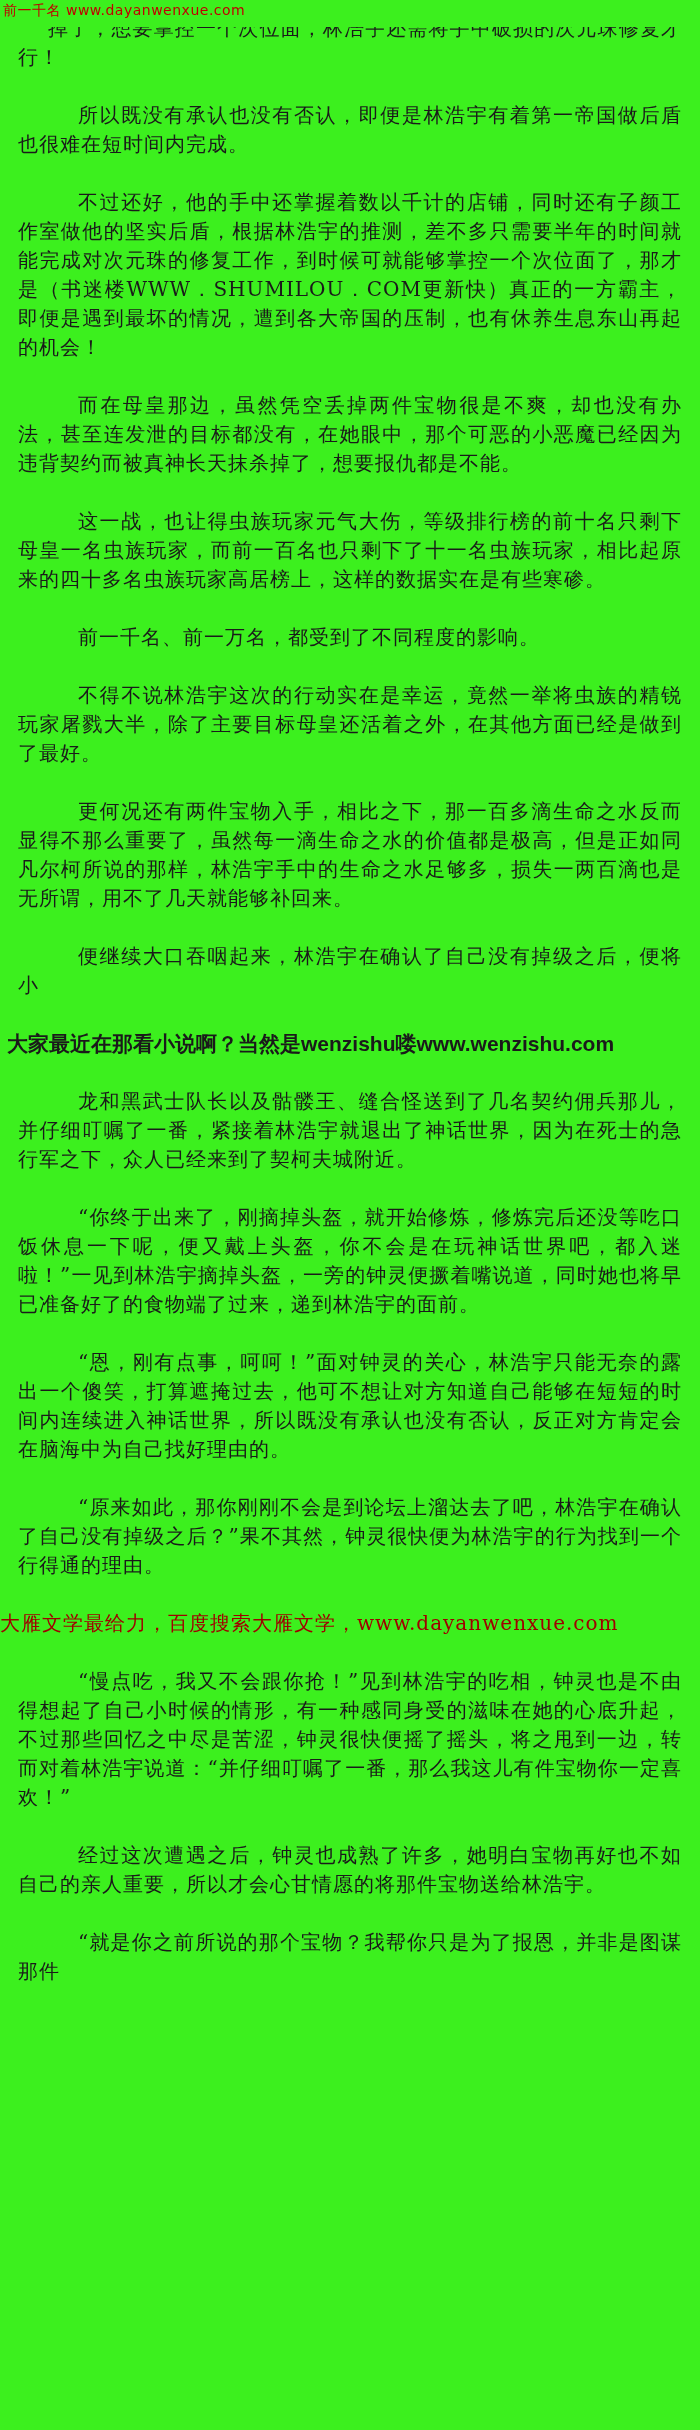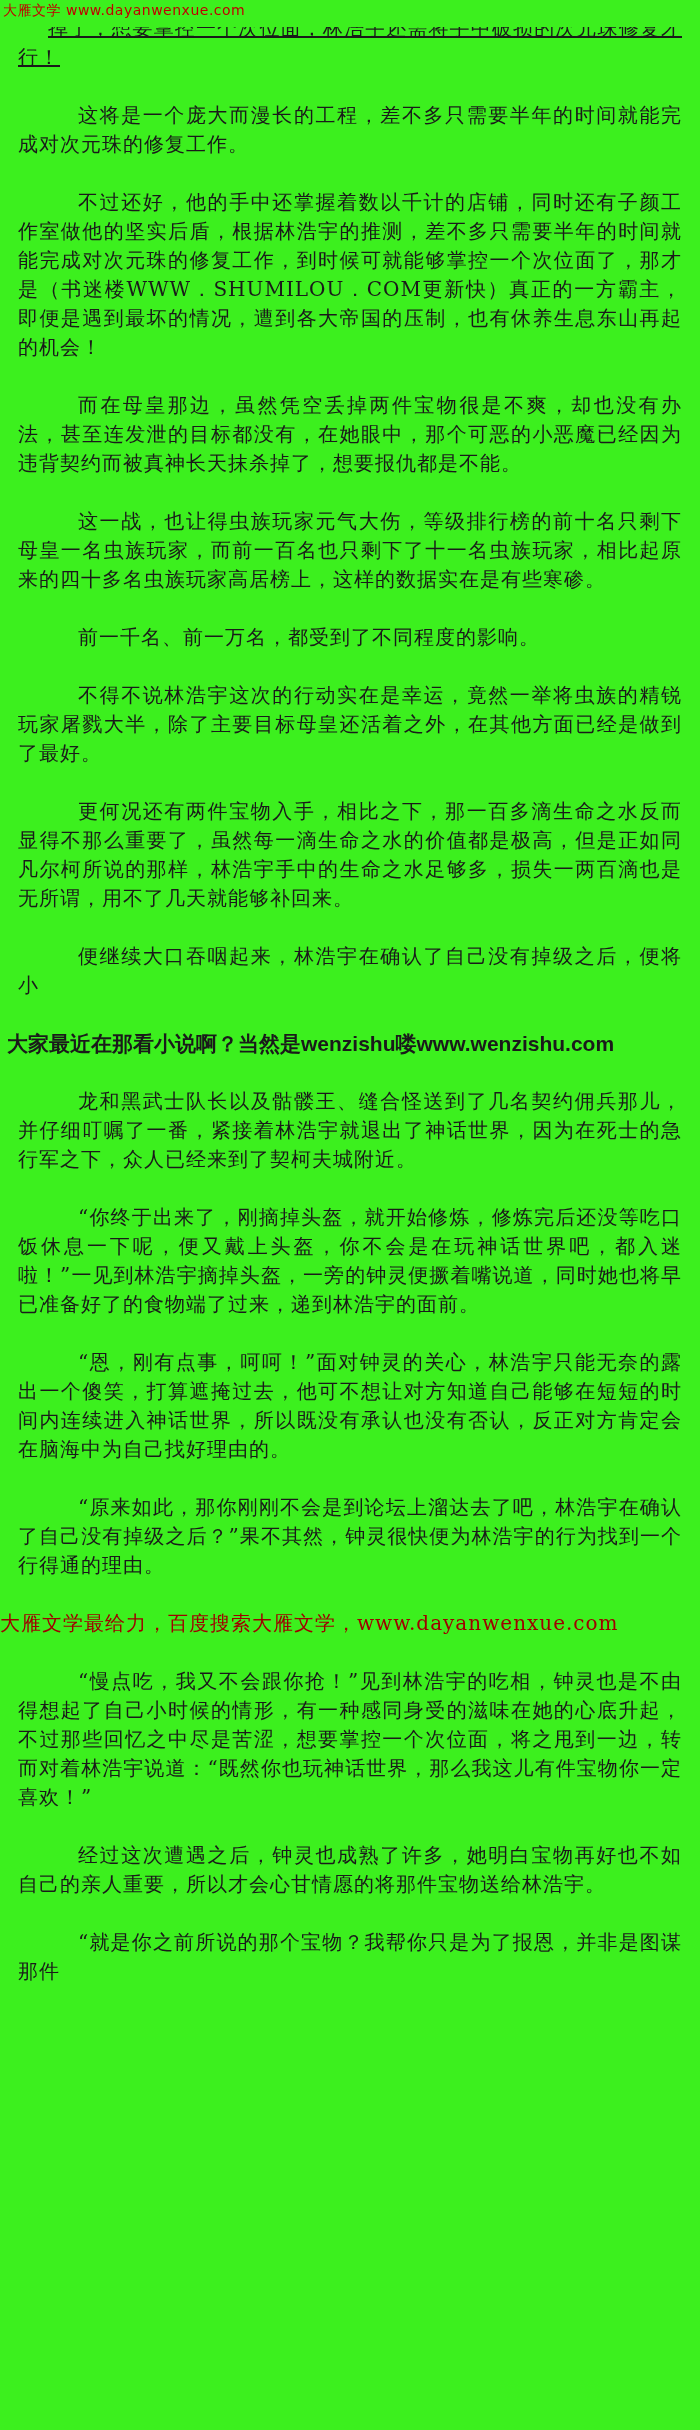--- a/index.html
+++ b/index.html
@@ -33,54 +33,53 @@
     letter-spacing: 1px;
     margin: 29px 0;
     text-align: justify;
   }
   p.para { text-indent: 3em; }
   p.clipped {
     margin-top: 0;
     text-indent: 1.5em;
     
     clip-path: inset(13px 0 0 0);
-    text-decoration: underline;
   }
   p.ad {
     font-family: "Liberation Sans", sans-serif;
     font-weight: bold;
     font-size: 21px;
     letter-spacing: 0;
     margin: 20px 0 20px -18px;
     text-indent: 0;
     padding-left: 7px;
   }
   p.redline {
     color: #A00000;
     margin-left: -18px;
     text-indent: 0;
   }
 </style>
 </head>
 <body>
 
-<div class="watermark top">大雁文学 www.dayanwenxue.com</div>
+<div class="watermark top">前一千名 www.dayanwenxue.com</div>
 
 <main>
     <p class="block para clipped">掉了，想要掌控一个次位面，林浩宇还需将手中破损的次元珠修复才行！</p>
-    <p class="block para">这将是一个庞大而漫长的工程，差不多只需要半年的时间就能完成对次元珠的修复工作。</p>
+    <p class="block para">所以既没有承认也没有否认，即便是林浩宇有着第一帝国做后盾也很难在短时间内完成。</p>
     <p class="block para">不过还好，他的手中还掌握着数以千计的店铺，同时还有子颜工作室做他的坚实后盾，根据林浩宇的推测，差不多只需要半年的时间就能完成对次元珠的修复工作，到时候可就能够掌控一个次位面了，那才是（书迷楼WWW．SHUMILOU．COM更新快）真正的一方霸主，即便是遇到最坏的情况，遭到各大帝国的压制，也有休养生息东山再起的机会！</p>
     <p class="block para">而在母皇那边，虽然凭空丢掉两件宝物很是不爽，却也没有办法，甚至连发泄的目标都没有，在她眼中，那个可恶的小恶魔已经因为违背契约而被真神长天抹杀掉了，想要报仇都是不能。</p>
     <p class="block para">这一战，也让得虫族玩家元气大伤，等级排行榜的前十名只剩下母皇一名虫族玩家，而前一百名也只剩下了十一名虫族玩家，相比起原来的四十多名虫族玩家高居榜上，这样的数据实在是有些寒碜。</p>
     <p class="block para">前一千名、前一万名，都受到了不同程度的影响。</p>
     <p class="block para">不得不说林浩宇这次的行动实在是幸运，竟然一举将虫族的精锐玩家屠戮大半，除了主要目标母皇还活着之外，在其他方面已经是做到了最好。</p>
     <p class="block para">更何况还有两件宝物入手，相比之下，那一百多滴生命之水反而显得不那么重要了，虽然每一滴生命之水的价值都是极高，但是正如同凡尔柯所说的那样，林浩宇手中的生命之水足够多，损失一两百滴也是无所谓，用不了几天就能够补回来。</p>
     <p class="block para">便继续大口吞咽起来，林浩宇在确认了自己没有掉级之后，便将小</p>
     <p class="block ad">大家最近在那看小说啊？当然是wenzishu喽www.wenzishu.com</p>
     <p class="block para">龙和黑武士队长以及骷髅王、缝合怪送到了几名契约佣兵那儿，并仔细叮嘱了一番，紧接着林浩宇就退出了神话世界，因为在死士的急行军之下，众人已经来到了契柯夫城附近。</p>
     <p class="block para">“你终于出来了，刚摘掉头盔，就开始修炼，修炼完后还没等吃口饭休息一下呢，便又戴上头盔，你不会是在玩神话世界吧，都入迷啦！”一见到林浩宇摘掉头盔，一旁的钟灵便撅着嘴说道，同时她也将早已准备好了的食物端了过来，递到林浩宇的面前。</p>
     <p class="block para">“恩，刚有点事，呵呵！”面对钟灵的关心，林浩宇只能无奈的露出一个傻笑，打算遮掩过去，他可不想让对方知道自己能够在短短的时间内连续进入神话世界，所以既没有承认也没有否认，反正对方肯定会在脑海中为自己找好理由的。</p>
     <p class="block para">“原来如此，那你刚刚不会是到论坛上溜达去了吧，林浩宇在确认了自己没有掉级之后？”果不其然，钟灵很快便为林浩宇的行为找到一个行得通的理由。</p>
     <p class="block redline">大雁文学最给力，百度搜索大雁文学，www.dayanwenxue.com</p>
-    <p class="block para">“慢点吃，我又不会跟你抢！”见到林浩宇的吃相，钟灵也是不由得想起了自己小时候的情形，有一种感同身受的滋味在她的心底升起，不过那些回忆之中尽是苦涩，想要掌控一个次位面，将之甩到一边，转而对着林浩宇说道：“既然你也玩神话世界，那么我这儿有件宝物你一定喜欢！”</p>
+    <p class="block para">“慢点吃，我又不会跟你抢！”见到林浩宇的吃相，钟灵也是不由得想起了自己小时候的情形，有一种感同身受的滋味在她的心底升起，不过那些回忆之中尽是苦涩，钟灵很快便摇了摇头，将之甩到一边，转而对着林浩宇说道：“并仔细叮嘱了一番，那么我这儿有件宝物你一定喜欢！”</p>
     <p class="block para">经过这次遭遇之后，钟灵也成熟了许多，她明白宝物再好也不如自己的亲人重要，所以才会心甘情愿的将那件宝物送给林浩宇。</p>
     <p class="block para">“就是你之前所说的那个宝物？我帮你只是为了报恩，并非是图谋那件</p>
   </main>
 
 </body></html>

